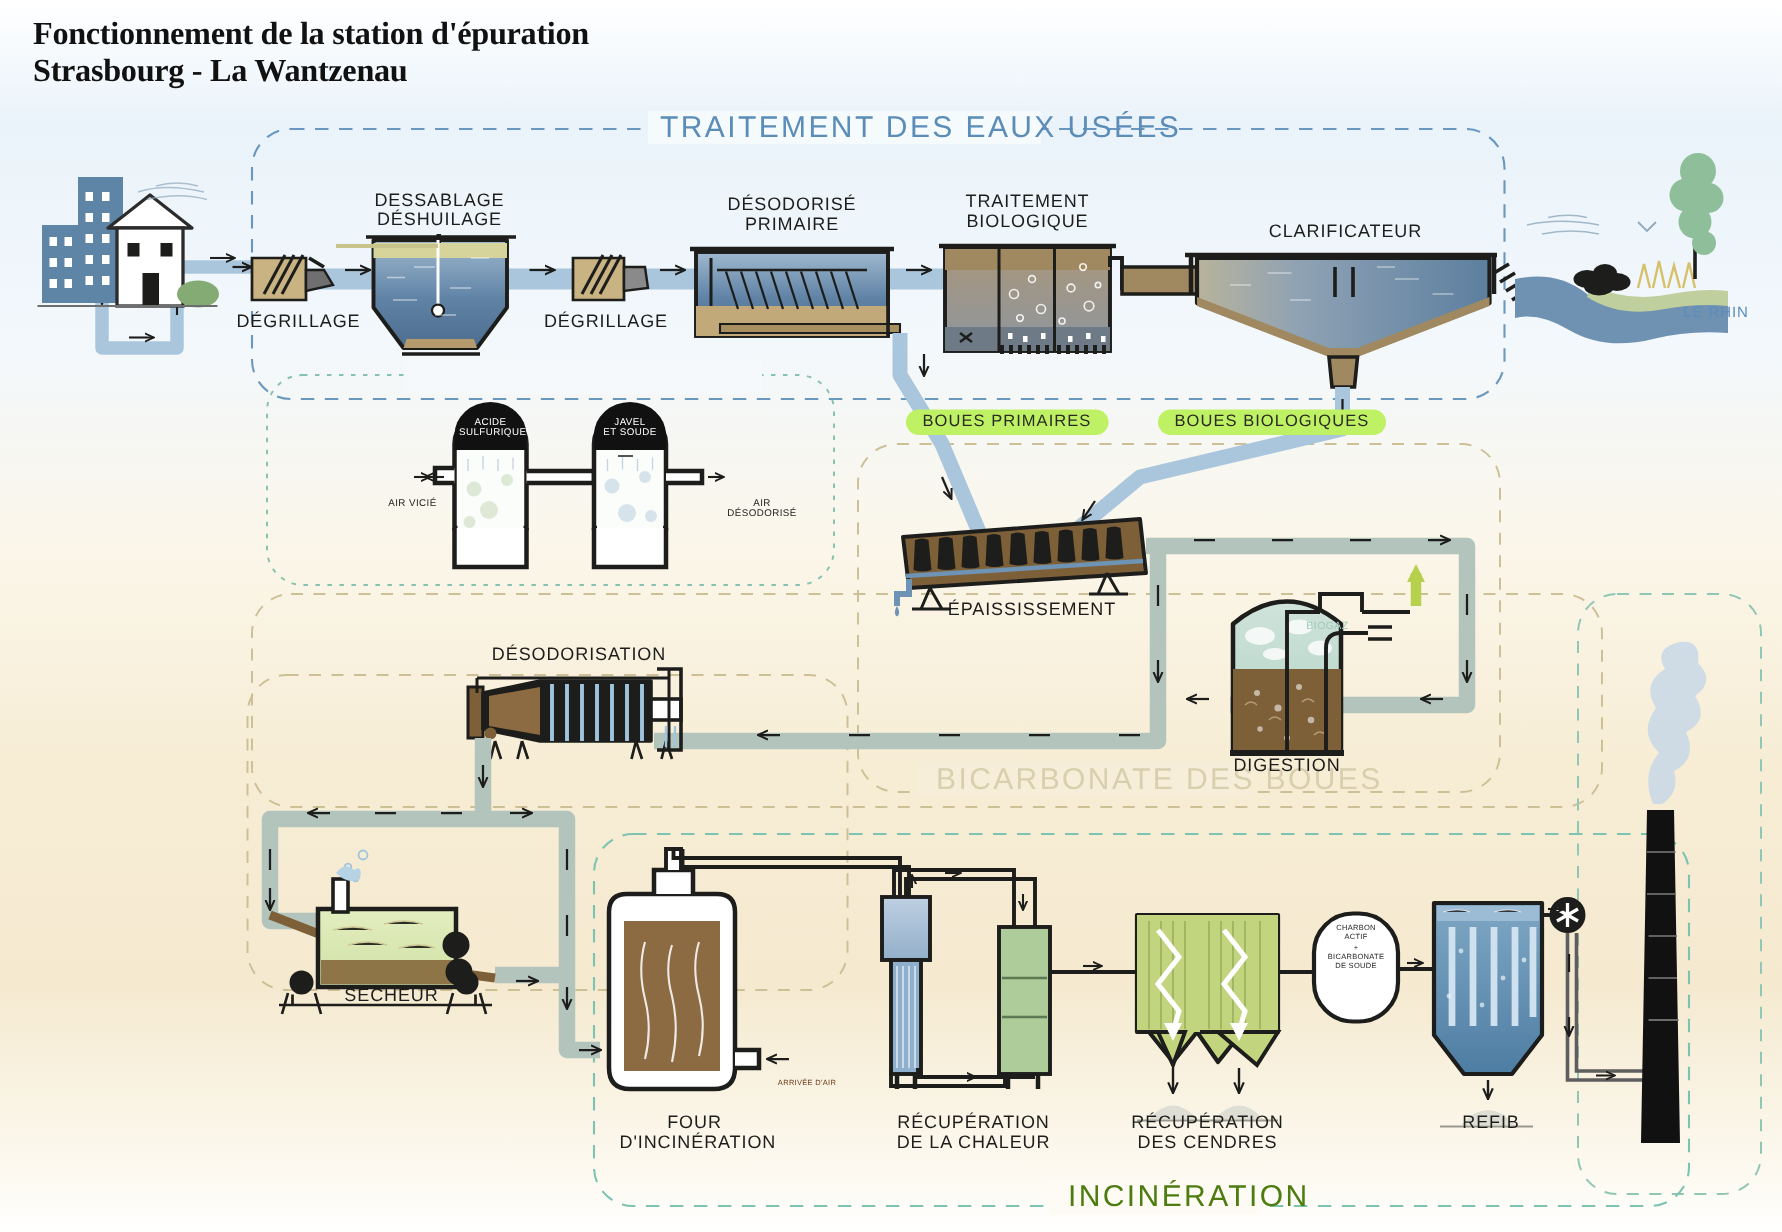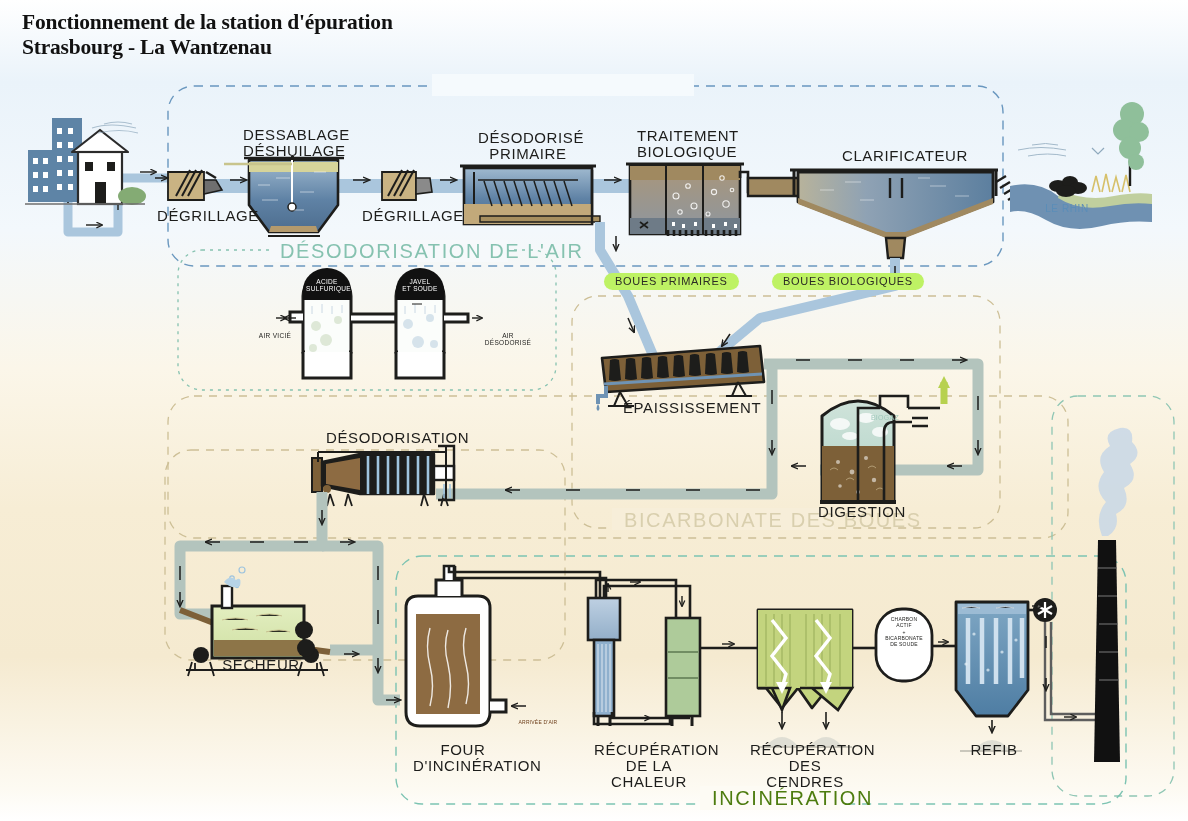--- a/index.html
+++ b/index.html
@@ -22,21 +22,21 @@
   
   .lbl{
     position:absolute;
     font-family:"Liberation Sans Narrow","Liberation Sans",sans-serif;
     transform-origin:center center;
     text-align:center;white-space:pre-line;
     color:#1d1d1b;
     line-height:1.05em;
     letter-spacing:0.6px;
   }
-  .lbl.eq{font-size:15px;}
+  .lbl.eq{font-size:12px;}
   .lbl.tiny{font-size:6.5px;letter-spacing:.3px;}
   .lbl.micro{font-size:5px;letter-spacing:.2px;}
 
   .section-h{
     position:absolute;
     font-family:"Liberation Sans Narrow","Liberation Sans",sans-serif;
     font-size:20px;letter-spacing:1.6px;white-space:nowrap;
   }
   .sh-blue{color:#5b8db8;}
   .sh-green{color:#86c2b0;}
@@ -680,40 +680,40 @@
 
     <g>
       <path d="M155,178 l12,0" stroke="#1d1d1b" stroke-width="1.5" fill="none" marker-end="url(#arwS)"></path>
     </g>
 
   </svg>
 
   <div class="ttl">Fonctionnement de la station d'épuration
 Strasbourg - La Wantzenau</div>
 
-  <div class="section-h sh-green" style="left:280px;top:240px;">DÉSODORISATION DE L'AIR</div>
+  <div class="section-h sh-blue" style="left:440px;top:74px;">TRAITEMENT DES EAUX USÉES</div>
   <div class="section-h sh-tan" style="left:624px;top:509px;">BICARBONATE DES BOUES</div>
   <div class="section-h sh-teal" style="left:712px;top:787px;">INCINÉRATION</div>
 
   <div class="lbl eq" style="left:157px;top:208px;width:84px;">DÉGRILLAGE</div>
 
   <div class="lbl eq" style="left:243px;top:127px;width:100px;">DESSABLAGE
 DÉSHUILAGE</div>
 
   <div class="lbl eq" style="left:362px;top:208px;width:84px;">DÉGRILLAGE</div>
 
   <div class="lbl eq" style="left:478px;top:130px;width:100px;">DÉSODORISÉ
 PRIMAIRE</div>
 
   <div class="lbl eq" style="left:637px;top:128px;width:96px;">TRAITEMENT
 BIOLOGIQUE</div>
 
   <div class="lbl eq" style="left:842px;top:148px;width:110px;">CLARIFICATEUR</div>
 
-  <div class="lbl eq rhin" style="left:1027px;top:204px;width:80px;font-size:10px;">LE RHIN</div>
+  <div class="lbl eq rhin" style="left:1104px;top:204px;width:80px;font-size:10px;">LE RHIN</div>
 
   <div class="lbl eq" style="left:623px;top:400px;width:130px;">ÉPAISSISSEMENT</div>
 
   <div class="lbl eq" style="left:818px;top:504px;width:80px;">DIGESTION</div>
 
   <div class="lbl eq" style="left:326px;top:430px;width:120px;">DÉSODORISATION</div>
 
   <div class="lbl eq" style="left:216px;top:657px;width:90px;">SÉCHEUR</div>
 
   <div class="lbl eq" style="left:398px;top:742px;width:100px;margin-left:15px;">FOUR

